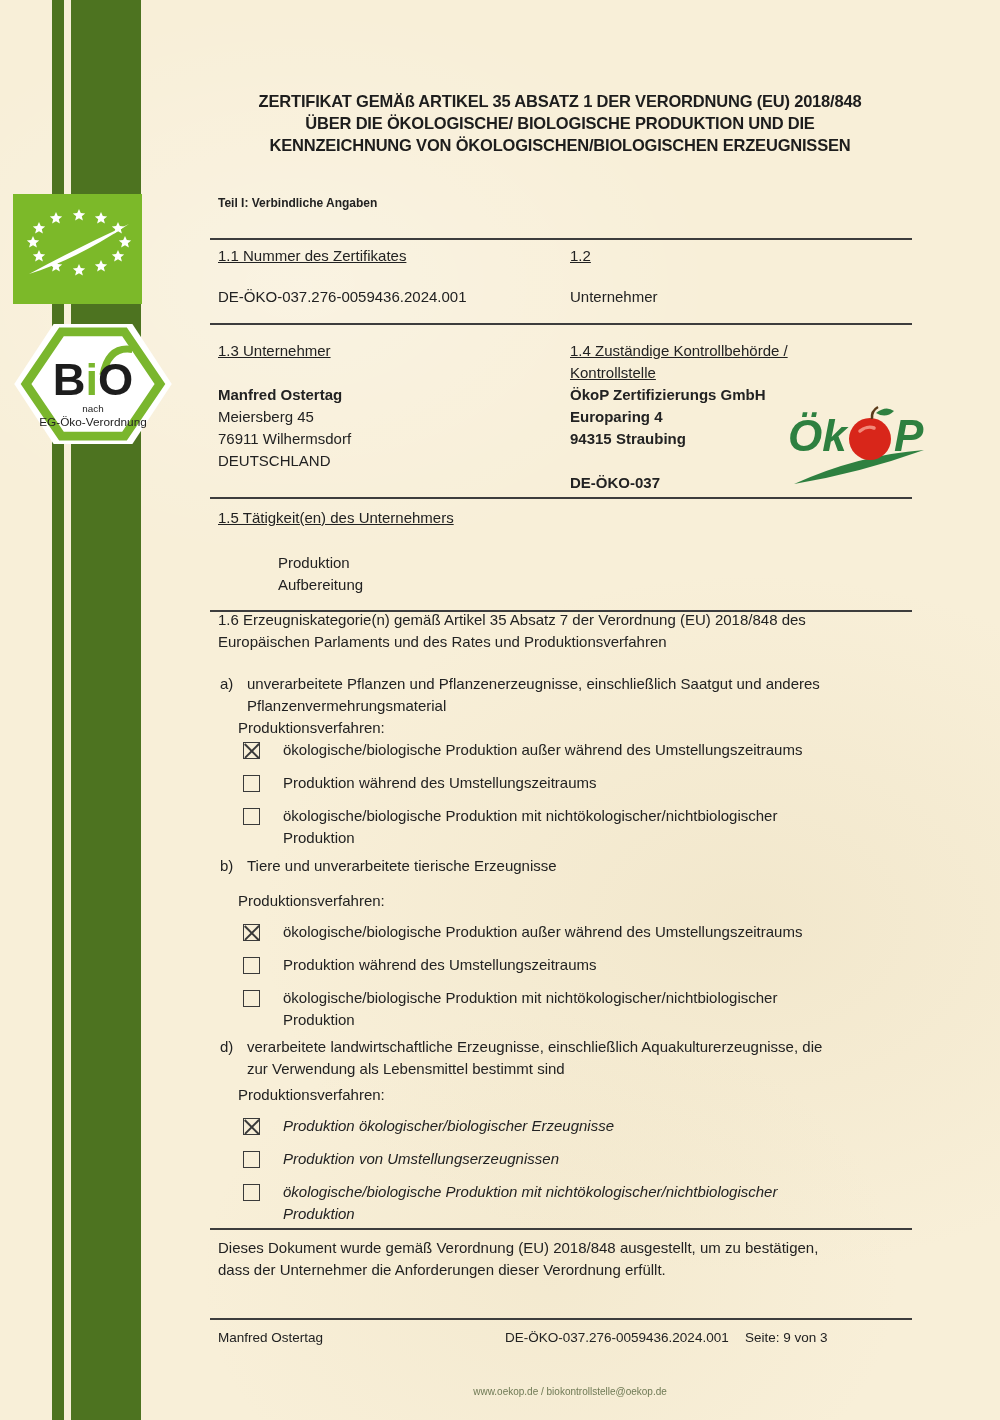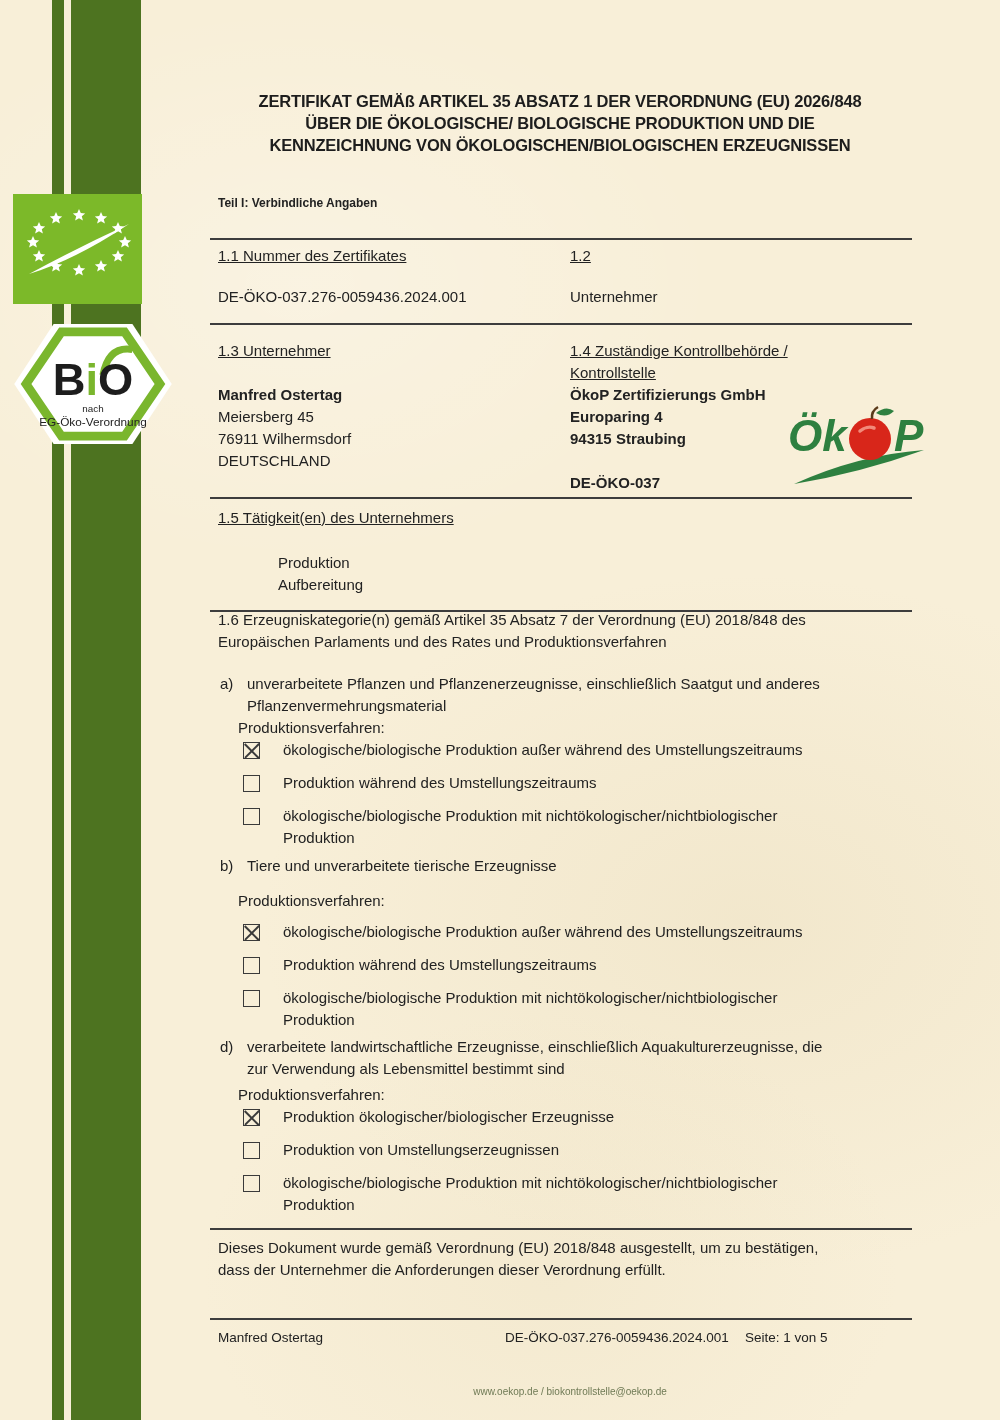--- a/index.html
+++ b/index.html
@@ -89,21 +89,21 @@
     <polygon points="0,65 40,4 120,4 160,65 120,126 40,126" fill="#ffffff"></polygon>
     <polygon points="12,65 48,12 112,12 148,65 112,118 48,118" fill="#ffffff" stroke="#7ab62d" stroke-width="9"></polygon>
     <path d="M 90,56 Q 96,26 120,30" stroke="#7ab62d" stroke-width="7" fill="none"></path>
     <text x="80" y="76" text-anchor="middle" font-size="46" font-weight="bold">
       <tspan fill="#1d1d1d">B</tspan><tspan fill="#7ab62d">i</tspan><tspan fill="#1d1d1d">O</tspan>
     </text>
     <text x="80" y="93" text-anchor="middle" font-size="10" fill="#222">nach</text>
     <text x="80" y="108" text-anchor="middle" font-size="12" fill="#222">EG-Öko-Verordnung</text>
   </svg>
 
-  <div class="abs title ml">ZERTIFIKAT GEMÄß ARTIKEL 35 ABSATZ 1 DER VERORDNUNG (EU) 2026/848
+  <div class="abs title ml">ZERTIFIKAT GEMÄß ARTIKEL 35 ABSATZ 1 DER VERORDNUNG (EU) 2018/848
 ÜBER DIE ÖKOLOGISCHE/ BIOLOGISCHE PRODUKTION UND DIE
 KENNZEICHNUNG VON ÖKOLOGISCHEN/BIOLOGISCHEN ERZEUGNISSEN</div>
 
   <div class="abs part-heading">Teil I: Verbindliche Angaben</div>
 
   <div class="hr" style="top:238px;"></div>
   <div class="hr" style="top:323px;"></div>
   <div class="hr" style="top:497px;"></div>
   <div class="hr" style="top:610px;"></div>
   <div class="hr" style="top:1228px;"></div>
@@ -200,21 +200,21 @@
     </div>
   </div>
 
   <div class="cat" style="top:1036px;">
     <div class="cat-head">
       <span class="cat-letter">d)</span>
       <span class="ml">verarbeitete landwirtschaftliche Erzeugnisse, einschließlich Aquakulturerzeugnisse, die
 zur Verwendung als Lebensmittel bestimmt sind</span>
     </div>
     <div class="cat-sub" style="margin-top:4px;">Produktionsverfahren:</div>
-    <div class="cat-opts" style="">
+    <div class="cat-opts" style="margin-top:9px;font-style:italic;">
       <div class="opt">
         <span class="cb checked"></span>
         <span class="opt-label ml">Produktion ökologischer/biologischer Erzeugnisse</span>
       </div>
       <div class="opt">
         <span class="cb"></span>
         <span class="opt-label ml">Produktion von Umstellungserzeugnissen</span>
       </div>
       <div class="opt">
         <span class="cb"></span>
@@ -222,17 +222,17 @@
 Produktion</span>
       </div>
     </div>
   </div>
 
   <div class="abs ml" style="left:218px; top:1237px; width:694px;">Dieses Dokument wurde gemäß Verordnung (EU) 2018/848 ausgestellt, um zu bestätigen,
 dass der Unternehmer die Anforderungen dieser Verordnung erfüllt.</div>
 
   <div class="abs footer-text" style="left:218px; top:1327px;">Manfred Ostertag</div>
   <div class="abs footer-text" style="left:505px; top:1327px;">DE-ÖKO-037.276-0059436.2024.001</div>
-  <div class="abs footer-text" style="left:745px; top:1327px;">Seite: 1 von 5</div>
+  <div class="abs footer-text" style="left:745px; top:1327px;">Seite: 9 von 3</div>
 
   <div class="abs url-line">www.oekop.de / biokontrollstelle@oekop.de</div>
 
 </div>
 
 </body></html>

